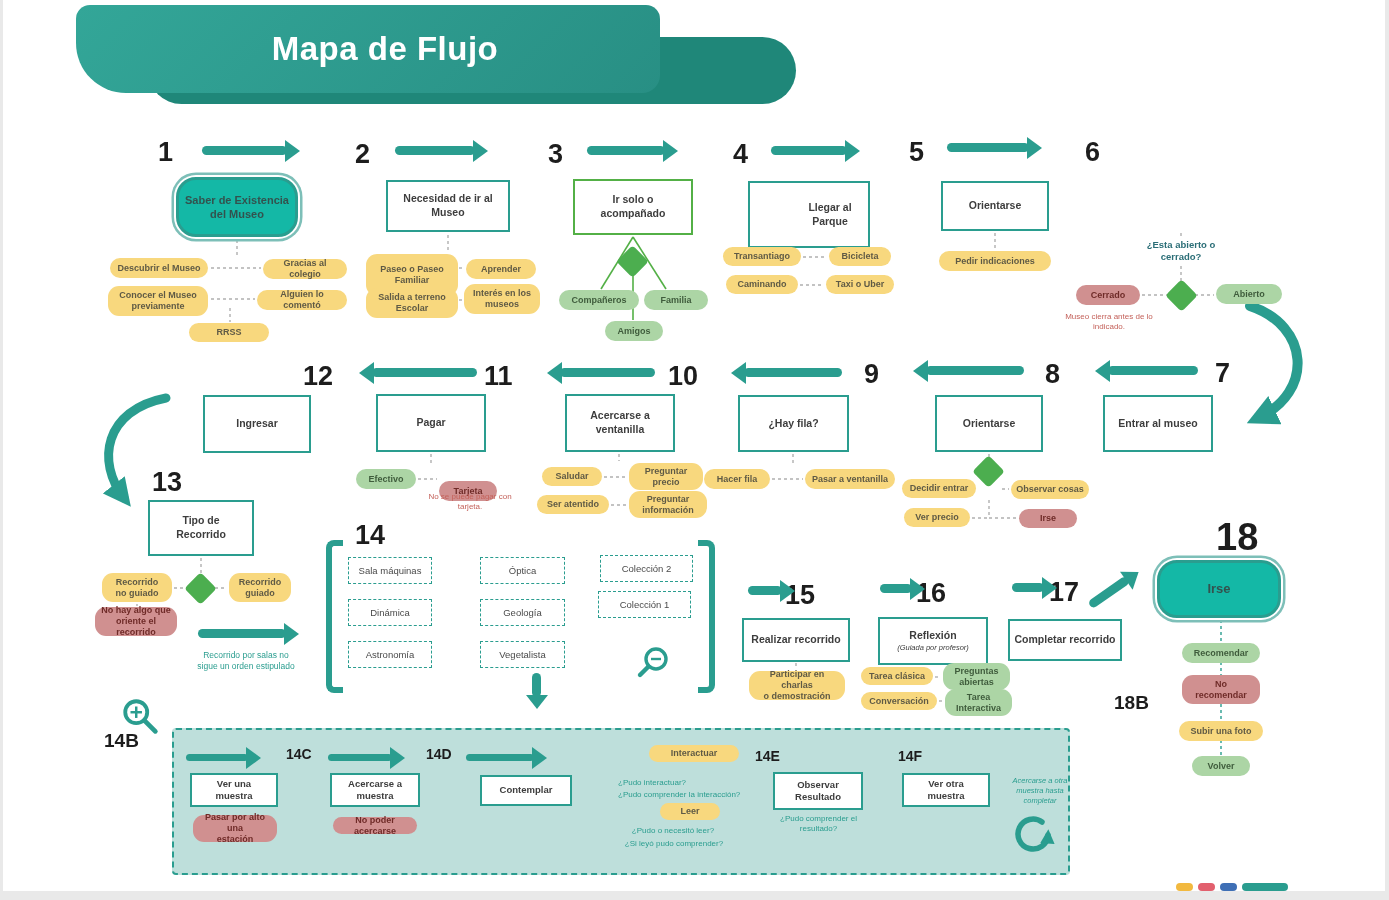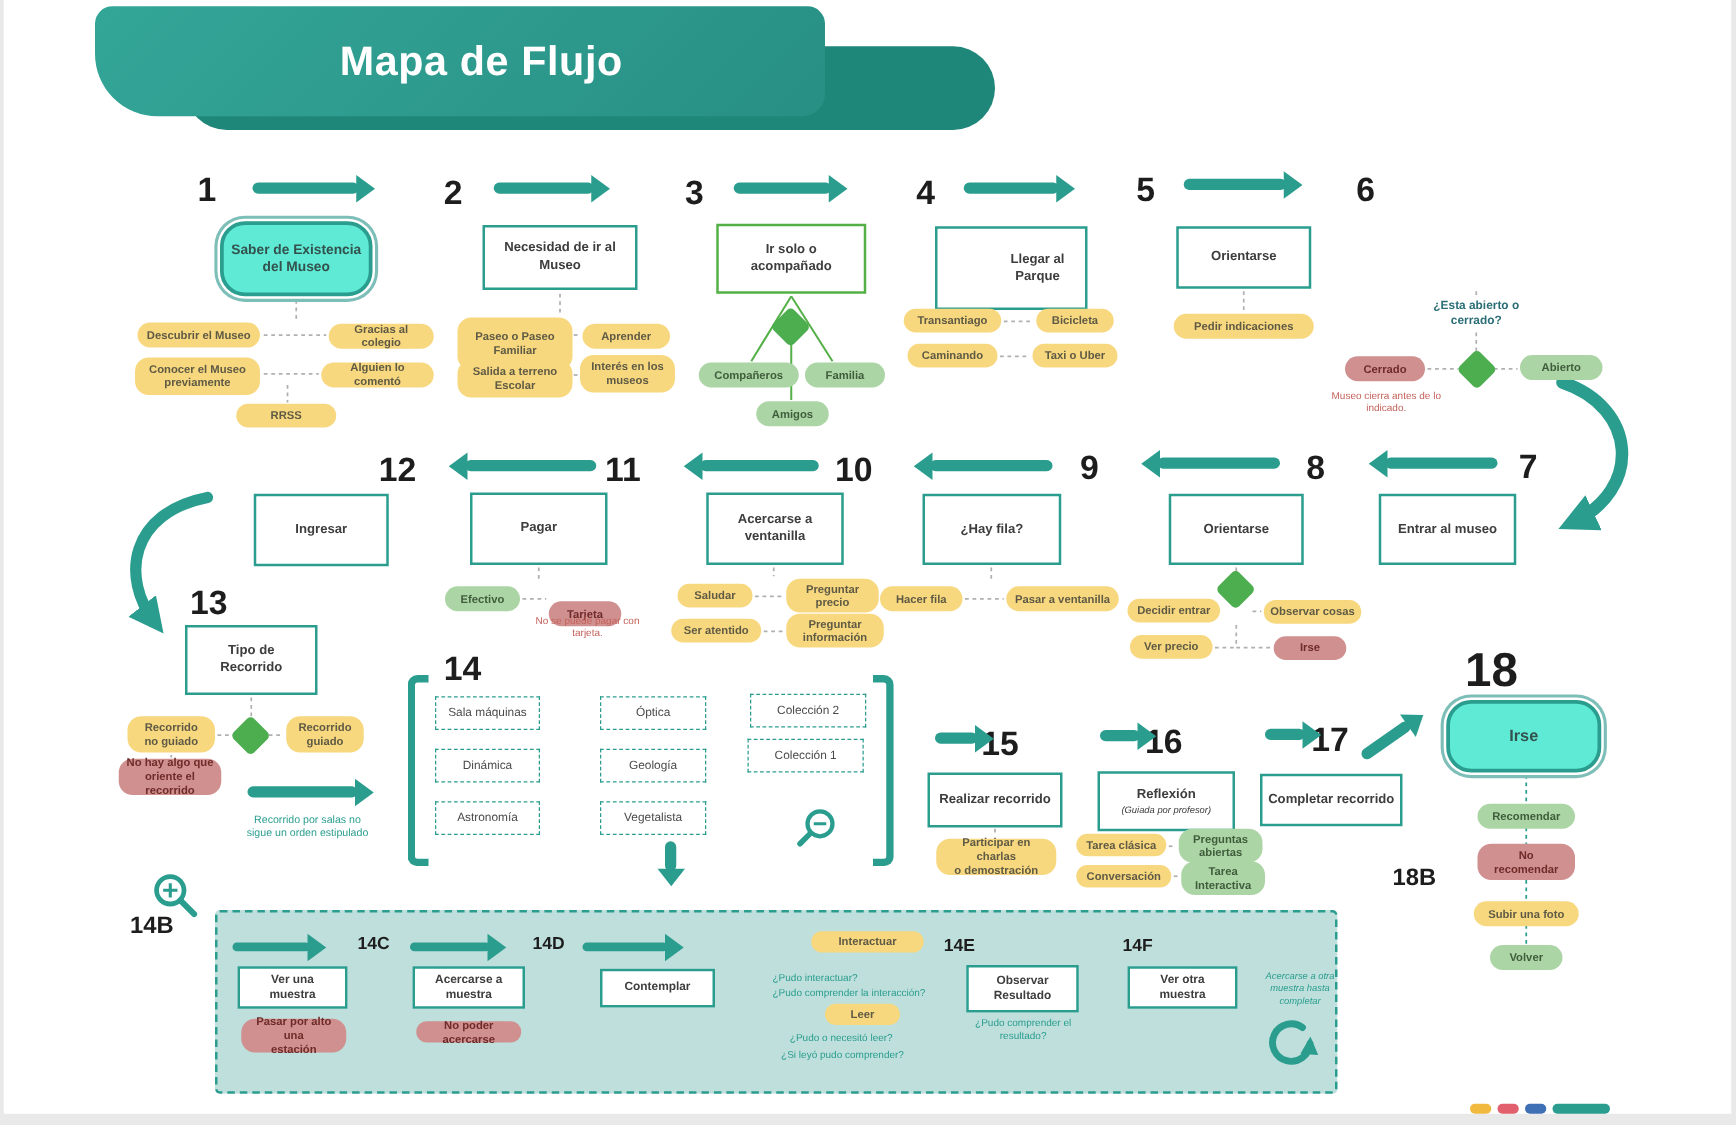--- a/index.html
+++ b/index.html
@@ -14,21 +14,21 @@
   
   .n{position:absolute;font-weight:800;font-size:27px;color:#1d1d1d;}
   .n.xl{font-size:38px;}
   .n.md{font-size:19px;}
   .n.sm{font-size:14px;}
   
   .b{position:absolute;box-sizing:border-box;background:#fff;border:2.5px solid #2a9d8f;display:flex;align-items:center;justify-content:center;
      text-align:center;font-weight:700;font-size:10.5px;color:#3d3d3d;line-height:1.3;white-space:pre-line;padding:2px 4px;}
   .b.green{border-color:#53b046;}
   .b.sm{font-size:9.5px;border-width:2px;}
-  .b.special{border-radius:20px;background:#5eead4;border-width:3px;color:#33524e;font-size:11px;
+  .b.special{border-radius:20px;background:#14b8a6;border-width:3px;color:#33524e;font-size:11px;
              box-shadow:0 0 0 2px #ffffff,0 0 0 4.5px #7dbfb8;}
   
   .p{position:absolute;box-sizing:border-box;border-radius:11px;display:flex;align-items:center;justify-content:center;text-align:center;
      font-size:9px;font-weight:600;line-height:1.2;white-space:pre-line;padding:2px 5px;}
   .p.y{background:#f8d87e;color:#5f5a45;}
   .p.g{background:#acd5a5;color:#3f5c3c;}
   .p.r{background:#d09090;color:#6f2b28;}
   
   .d{position:absolute;width:23px;height:23px;background:#4cae4f;transform:rotate(45deg);border-radius:4px;}
   
@@ -144,21 +144,21 @@
   <div class="n" style="left:1045px;top:359px;">8</div>
   <div class="n" style="left:864px;top:359px;">9</div>
   <div class="n" style="left:668px;top:361px;">10</div>
   <div class="n" style="left:484px;top:361px;">11</div>
   <div class="n" style="left:303px;top:361px;">12</div>
   <div class="n" style="left:152px;top:467px;">13</div>
   <div class="n" style="left:355px;top:520px;">14</div>
   <div class="n" style="left:785px;top:580px;">15</div>
   <div class="n" style="left:916px;top:578px;">16</div>
   <div class="n" style="left:1049px;top:577px;">17</div>
-  <div class="n xl" style="left:1172px;top:516px;text-align:center;">18</div>
+  <div class="n xl" style="left:1216px;top:516px;text-align:center;">18</div>
   <div class="n md" style="left:1114px;top:692px;">18B</div>
 
   <div class="arr r" style="left:202px;top:146px;width:85px;"></div>
   <div class="arr r" style="left:395px;top:146px;width:80px;"></div>
   <div class="arr r" style="left:587px;top:146px;width:78px;"></div>
   <div class="arr r" style="left:771px;top:146px;width:76px;"></div>
   <div class="arr r" style="left:947px;top:143px;width:82px;"></div>
 
   <div class="arr l" style="left:372px;top:368px;width:105px;"></div>
   <div class="arr l" style="left:560px;top:368px;width:95px;"></div>

